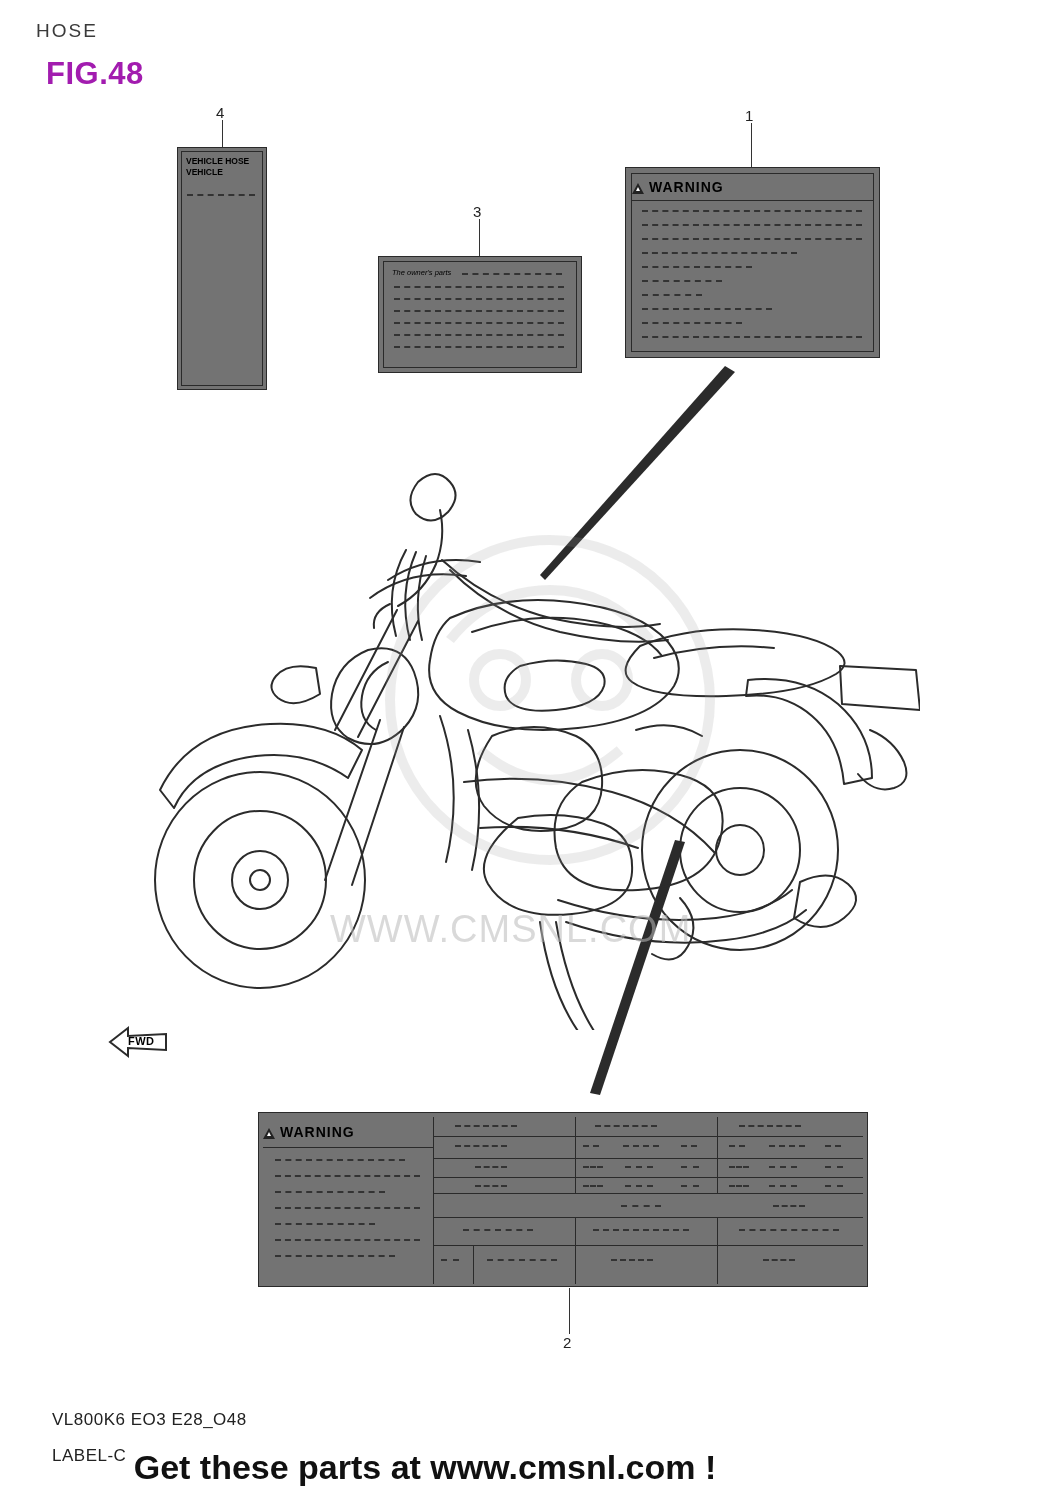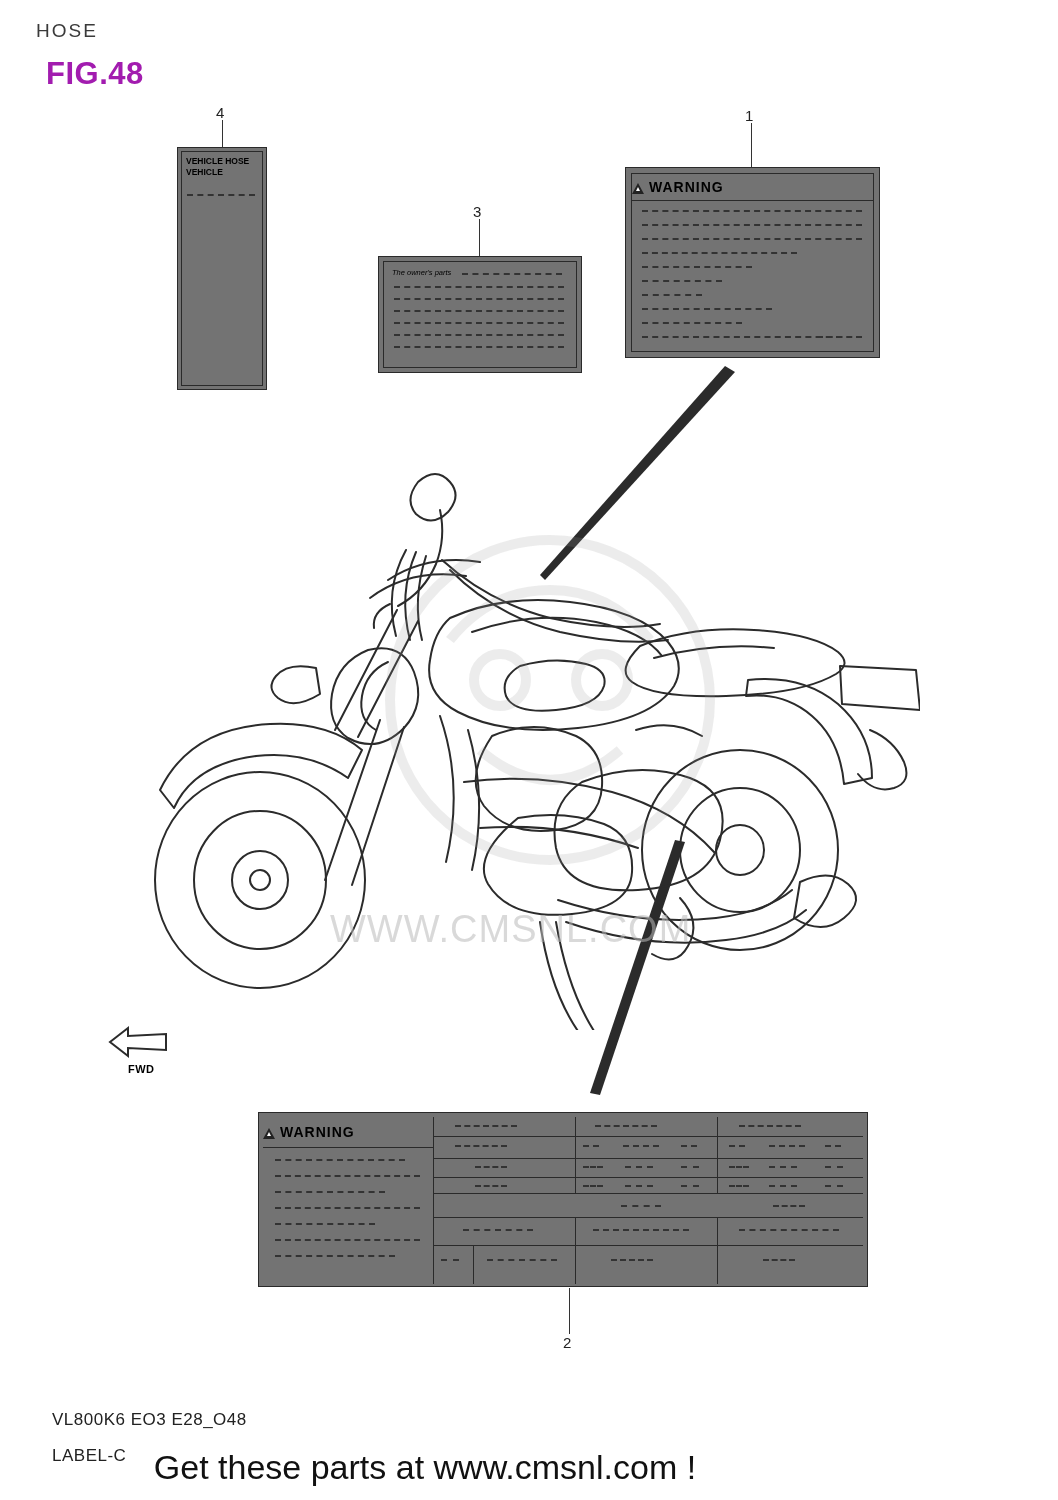--- a/index.html
+++ b/index.html
@@ -13,28 +13,28 @@
 
   
   .lbl-box{position:absolute;border:1.5px solid #2a2a2a;background:#737373;box-sizing:border-box;}
 
   .dashline{height:1px;border-top:2px dashed #333;}
   .warnbar{border-bottom:1.2px solid #2a2a2a;display:flex;align-items:center;font-size:14px;font-weight:bold;letter-spacing:1px;}
   .tri{display:inline-block;width:0;height:0;border-left:6px solid transparent;border-right:6px solid transparent;border-bottom:11px solid #222;position:relative;margin-right:5px;top:1px;}
   .tri::after{content:"";position:absolute;left:-2px;top:4px;width:0;height:0;border-left:2px solid transparent;border-right:2px solid transparent;border-bottom:4px solid #fff;}
 
   .fwd{position:absolute;left:108px;top:1024px;width:60px;height:36px;}
-  .fwd-txt{position:absolute;left:128px;top:1035px;font-size:11px;font-weight:bold;letter-spacing:0.5px;margin-top:28px;}
+  .fwd-txt{position:absolute;left:128px;top:1035px;font-size:11px;font-weight:bold;letter-spacing:0.5px;}
 
   .wm{position:absolute;left:330px;top:520px;width:440px;height:470px;opacity:.18;pointer-events:none;}
   .wm-text{position:absolute;left:330px;top:900px;width:430px;font-size:38px;font-weight:normal;color:#bbb;opacity:.55;letter-spacing:1px;margin-top:8px;}
 
   .footer-code{position:absolute;left:52px;top:1410px;font-size:17px;color:#222;letter-spacing:.5px;}
   .footer-sub{position:absolute;left:52px;top:1446px;font-size:17px;color:#222;letter-spacing:.5px;}
-  .promo{position:absolute;left:0;top:1448px;width:850px;text-align:center;font-size:34px;font-weight:normal;color:#111;}
+  .promo{position:absolute;left:0;top:1448px;width:850px;text-align:center;font-size:34px;font-weight:bold;color:#111;}
 
   .moto{position:absolute;left:120px;top:430px;width:800px;height:600px;}
 </style>
 </head>
 <body>
 
 <div class="hdr-label">HOSE</div>
 <div class="fig-title">FIG.48</div>
 
 <div class="callout-num" style="left:216px;top:104px;">4</div>

